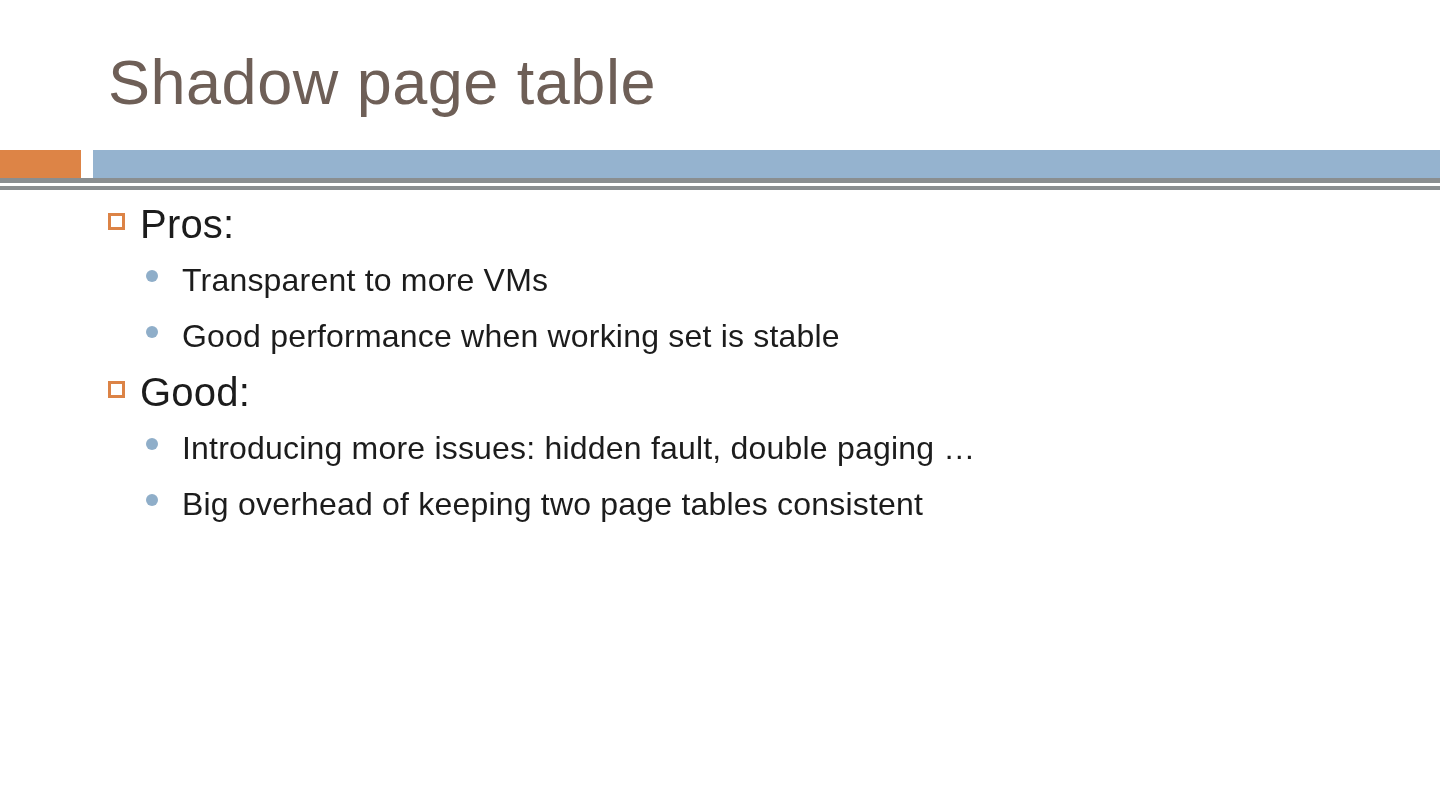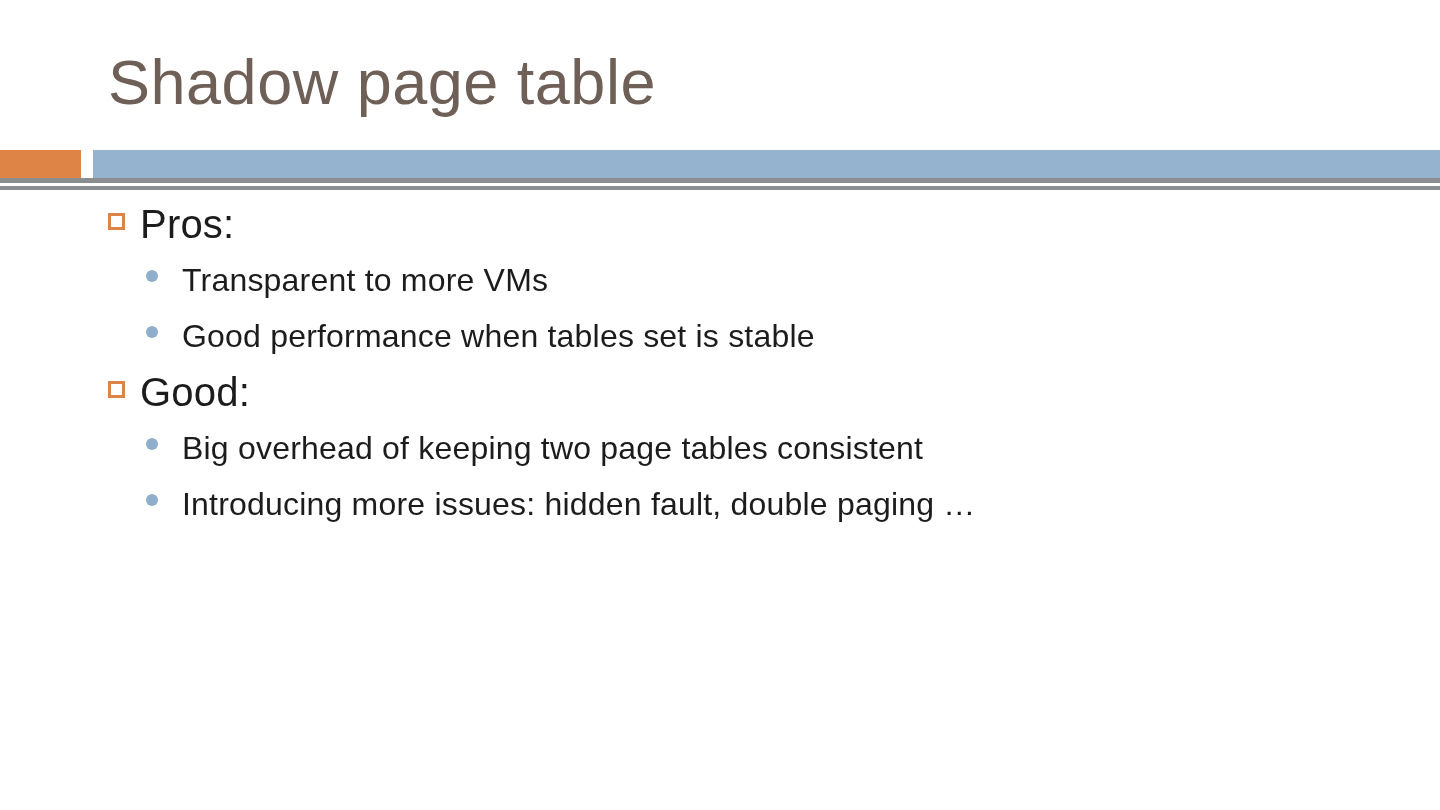--- a/index.html
+++ b/index.html
@@ -137,30 +137,30 @@
         <li class="level-1">
           <span class="marker"></span>
           <span class="btext">Pros:</span>
         </li>
         <li class="level-2">
           <span class="marker"></span>
           <span class="btext">Transparent to more VMs</span>
         </li>
         <li class="level-2">
           <span class="marker"></span>
-          <span class="btext">Good performance when tables set is stable</span>
+          <span class="btext">Good performance when working set is stable</span>
         </li>
         <li class="level-1">
           <span class="marker"></span>
           <span class="btext">Good:</span>
         </li>
         <li class="level-2">
           <span class="marker"></span>
-          <span class="btext">Big overhead of keeping two page tables consistent</span>
+          <span class="btext">Introducing more issues: hidden fault, double paging …</span>
         </li>
         <li class="level-2">
           <span class="marker"></span>
-          <span class="btext">Introducing more issues: hidden fault, double paging …</span>
+          <span class="btext">Big overhead of keeping two page tables consistent</span>
         </li>
       </ul>
   </div>
 
 </div>
 
 </body></html>

